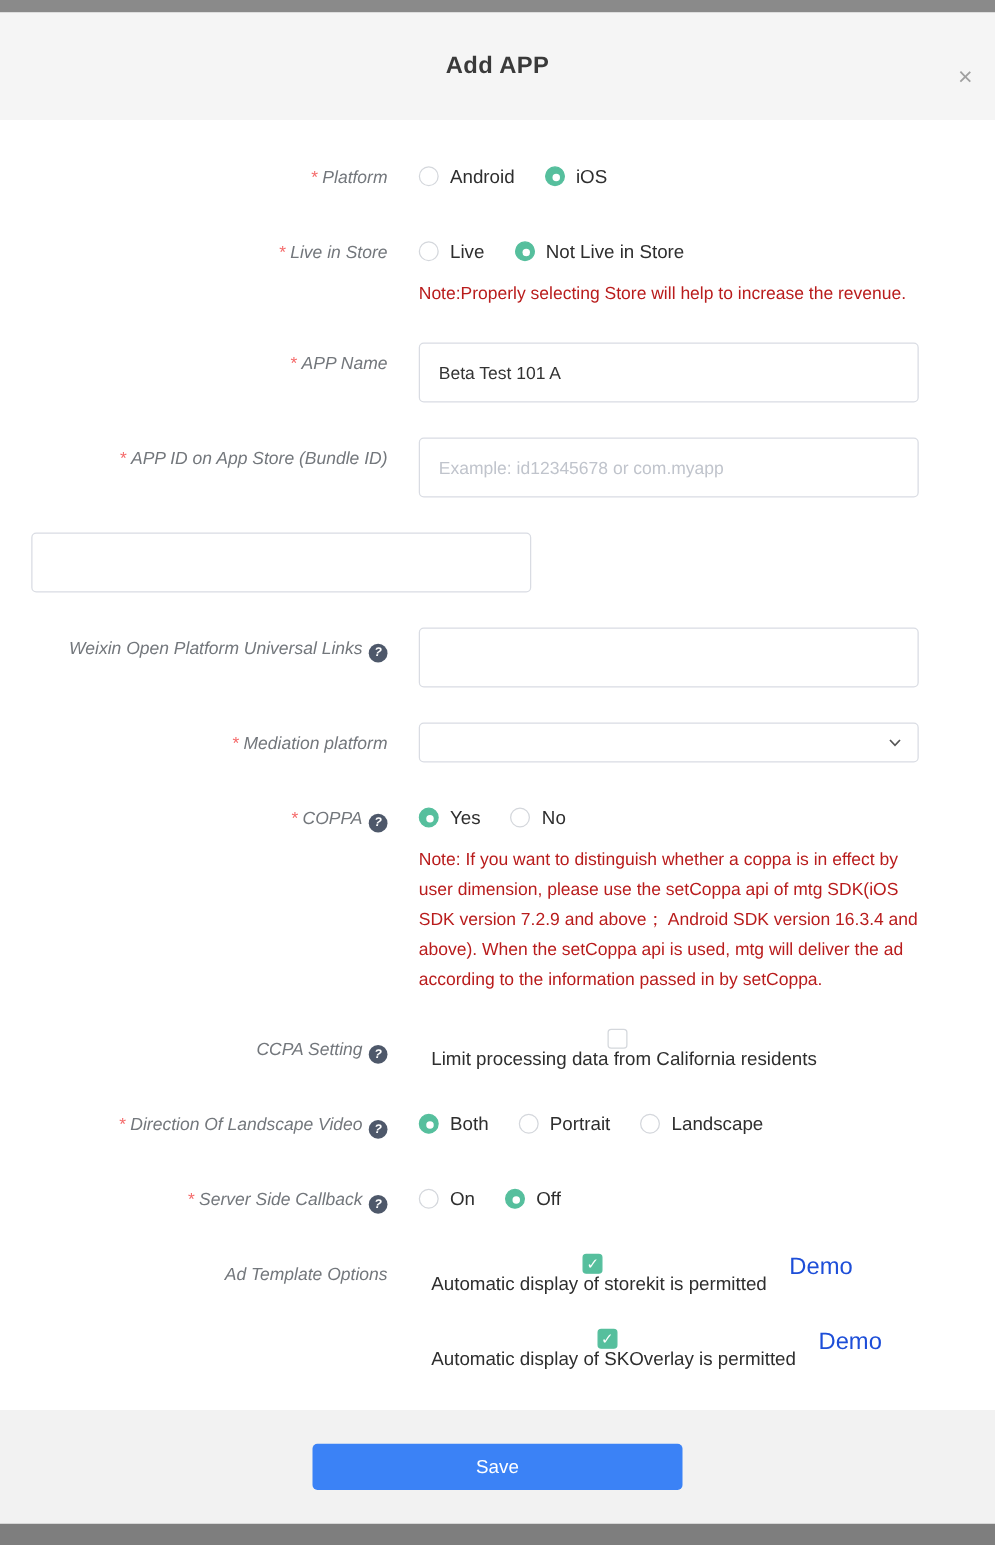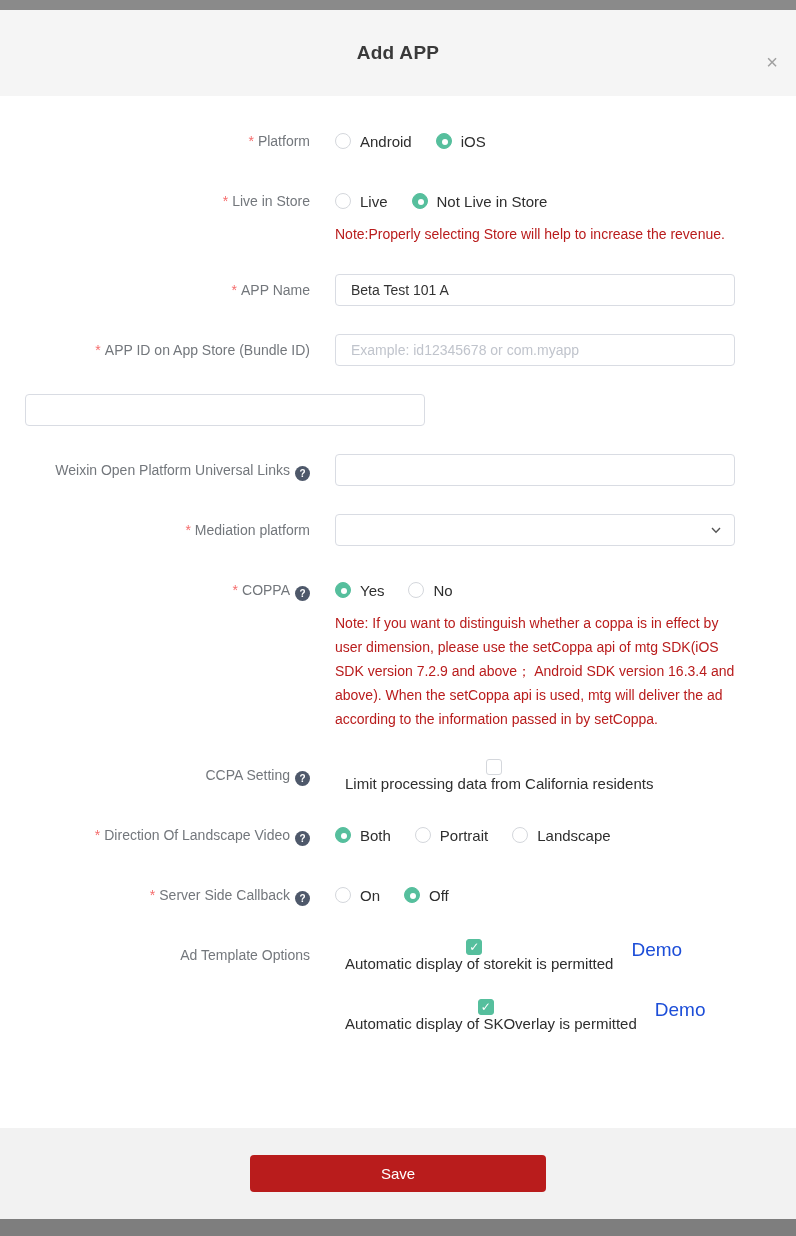--- a/index.html
+++ b/index.html
@@ -22,21 +22,21 @@
   .close-btn {
     position:absolute; right:18px; top:42px; font-size:20px; line-height:20px;
     color:#a0a0a0; cursor:pointer; font-weight:400;
   }
 
   .dialog-body { flex:1 1 auto; background:#fff; padding-top:29px; }
 
   .row { display:flex; margin-bottom:28px; }
   .row-label {
     flex:0 0 310px; text-align:right; font-size:14px; color:#73777c;
-    line-height:32px; white-space:nowrap;
+    line-height:32px; white-space:nowrap;font-style:italic;
   }
   .required .asterisk { color:#f56c6c; margin-right:4px; }
   .help-icon {
     display:inline-block; width:15px; height:15px; border-radius:50%;
     background:#4e586a; color:#fff; font-size:10px; font-weight:700;
     text-align:center; line-height:15px; margin-left:5px; vertical-align:-2px;
     cursor:pointer;
   }
   .row-control { margin-left:25px; width:400px; }
   .control-line { display:flex; height:32px; }
@@ -59,21 +59,21 @@
   .checkbox-box {
     width:16px; height:16px; border-radius:3px; border:1px solid #d4d7dc;
     background:#fff; position:relative; flex:0 0 auto;
     color:transparent; font-size:12px; line-height:14px; text-align:center;
   }
   .checkbox-box.checked { background:#56bf9d; border-color:#56bf9d; color:#fff; font-weight:700; }
   .checkbox-text { margin-left:10px; font-size:15px; color:#2e2e2e; }
 
   
   .text-input {
-    width:400px; height:32px; border:1px solid #d9dce3; border-radius:4px;
+    width:400px; height:48px; border:1px solid #d9dce3; border-radius:4px;
     padding:0 15px; font-size:14px; color:#333; background:#fff; outline:none;
     font-family:"Liberation Sans","DejaVu Sans",sans-serif;
   }
   .text-input::placeholder { color:#c0c4cc; }
 
   .select-box {
     width:400px; height:32px; border:1px solid #d9dce3; border-radius:4px;
     background:#fff; display:flex; align-items:center; justify-content:flex-end;
     padding-right:12px; cursor:pointer;
   }
@@ -83,21 +83,21 @@
 
   .demo-link { font-size:19px; color:#1d4ed8; text-decoration:none; margin-left:18px; cursor:pointer; }
 
   .sub-row { margin-top:28px; }
 
   .dialog-footer {
     flex:0 0 91px; background:#f2f2f2;
     display:flex; align-items:center; justify-content:center;
   }
   .save-btn {
-    width:296px; height:37px; background:#b91c1c; color:#fff; border:none;
+    width:296px; height:37px; background:#3b82f6; color:#fff; border:none;
     border-radius:4px; font-size:15px; font-weight:500; cursor:pointer;
     font-family:"Liberation Sans","DejaVu Sans",sans-serif;
   }
 </style>
 </head>
 <body>
 
 <div class="overlay-strip-top"></div>
 
 <div class="dialog-header">

